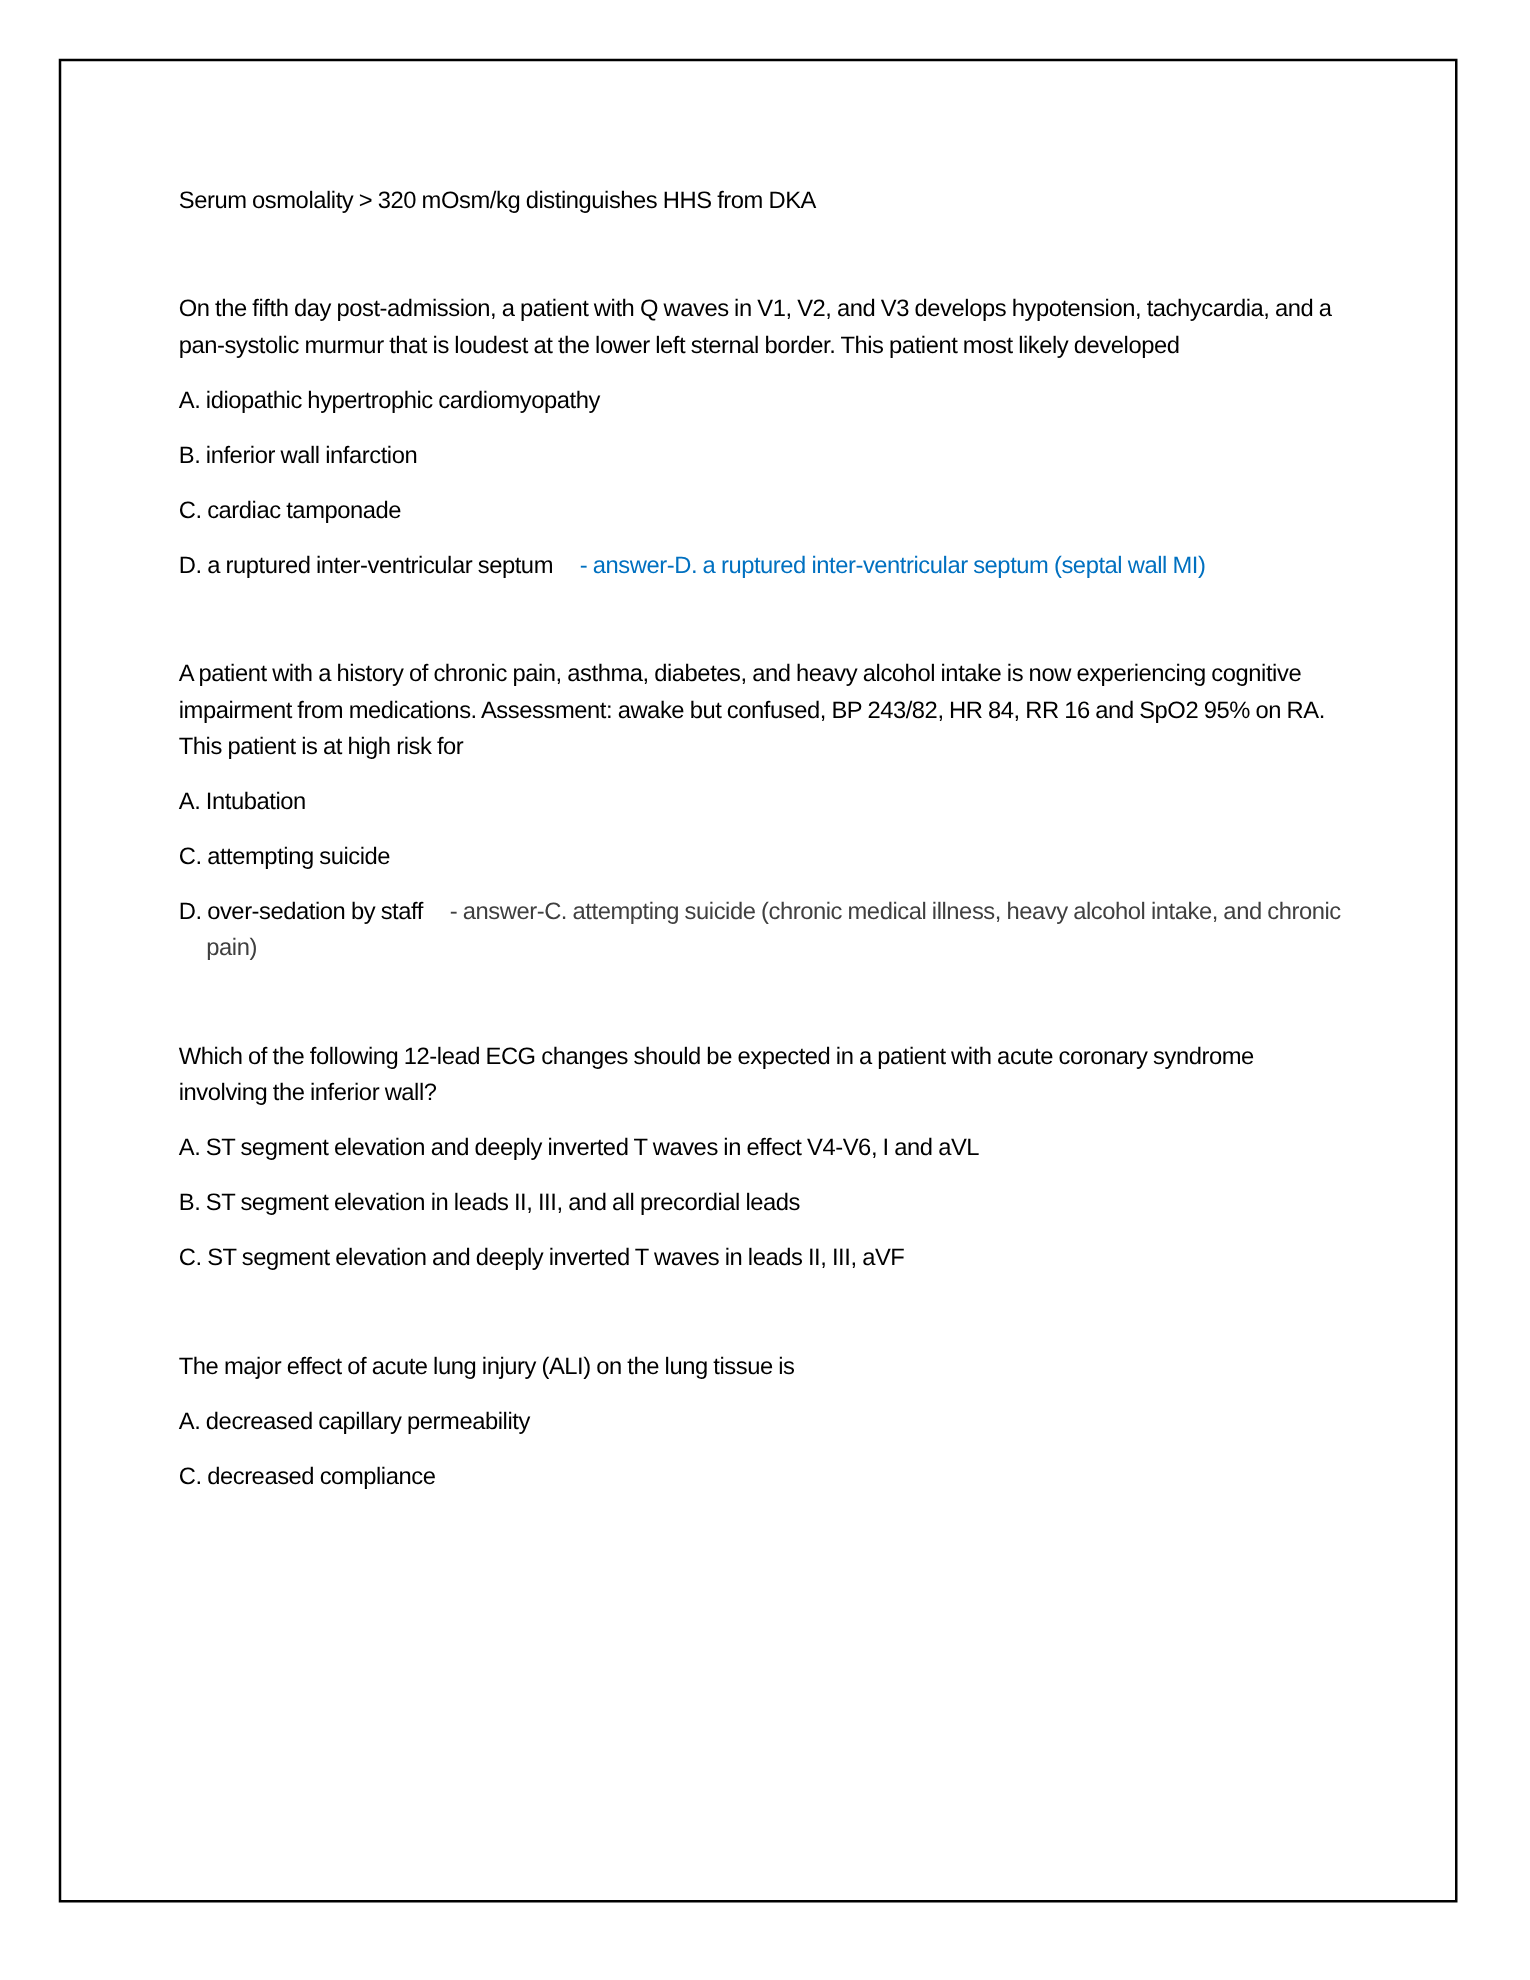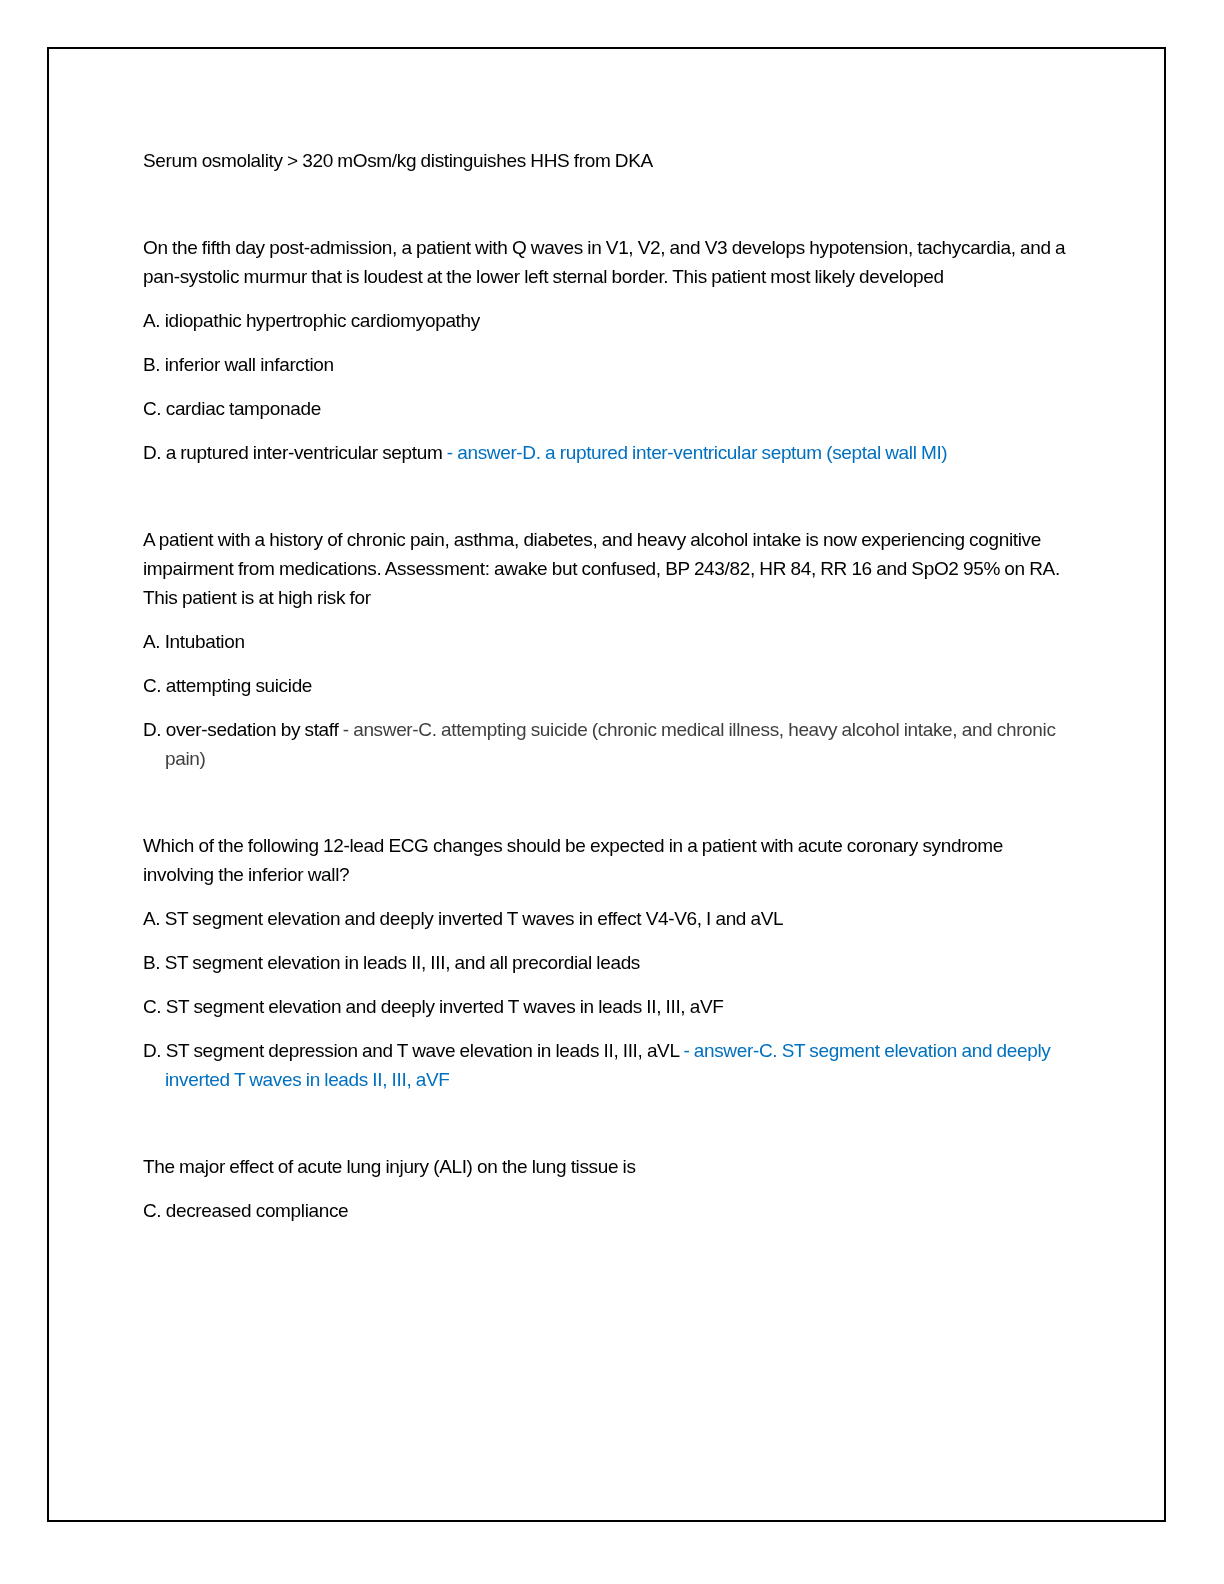--- a/index.html
+++ b/index.html
@@ -43,20 +43,21 @@
     .question-text {
       margin: 0 0 15px 0;
     }
     .option {
       margin: 0 0 15px 0;
       padding-left: 22px;
       text-indent: -22px;
     }
     .answer {
       color: #0070C0;
+      padding-left: 17px;
     }
   </style>
 </head>
 <body>
 
 <div class="page-border"></div>
 
 <div class="content">
 
   <p class="intro">Serum osmolality &gt; 320 mOsm/kg distinguishes HHS from DKA</p>
@@ -74,21 +75,21 @@
     <p class="option">A. Intubation</p>
     <p class="option">C. attempting suicide</p>
     <p class="option"><span>D. over-sedation by staff</span><span class="answer" style="color: #404040;"> - answer-C. attempting suicide (chronic medical illness, heavy alcohol intake, and chronic pain)</span></p>
   </div>
 
   <div class="question-block">
     <p class="question-text">Which of the following 12-lead ECG changes should be expected in a patient with acute coronary syndrome involving the inferior wall?</p>
     <p class="option">A. ST segment elevation and deeply inverted T waves in effect V4-V6, I and aVL</p>
     <p class="option">B. ST segment elevation in leads II, III, and all precordial leads</p>
     <p class="option">C. ST segment elevation and deeply inverted T waves in leads II, III, aVF</p>
-    <p class="option"><span>D. ST segment depression and T wave elevation in leads II, III, aVL</span><span class="answer" style="color: rgb(0, 112, 192);"> - answer-C. ST segment elevation and deeply inverted T waves in leads II, III, aVF</span></p>
   </div>
 
   <div class="question-block">
     <p class="question-text">The major effect of acute lung injury (ALI) on the lung tissue is</p>
+    <p class="option">A. decreased capillary permeability</p>
     <p class="option">C. decreased compliance</p>
   </div>
 
 </div>
 
 </body></html>

